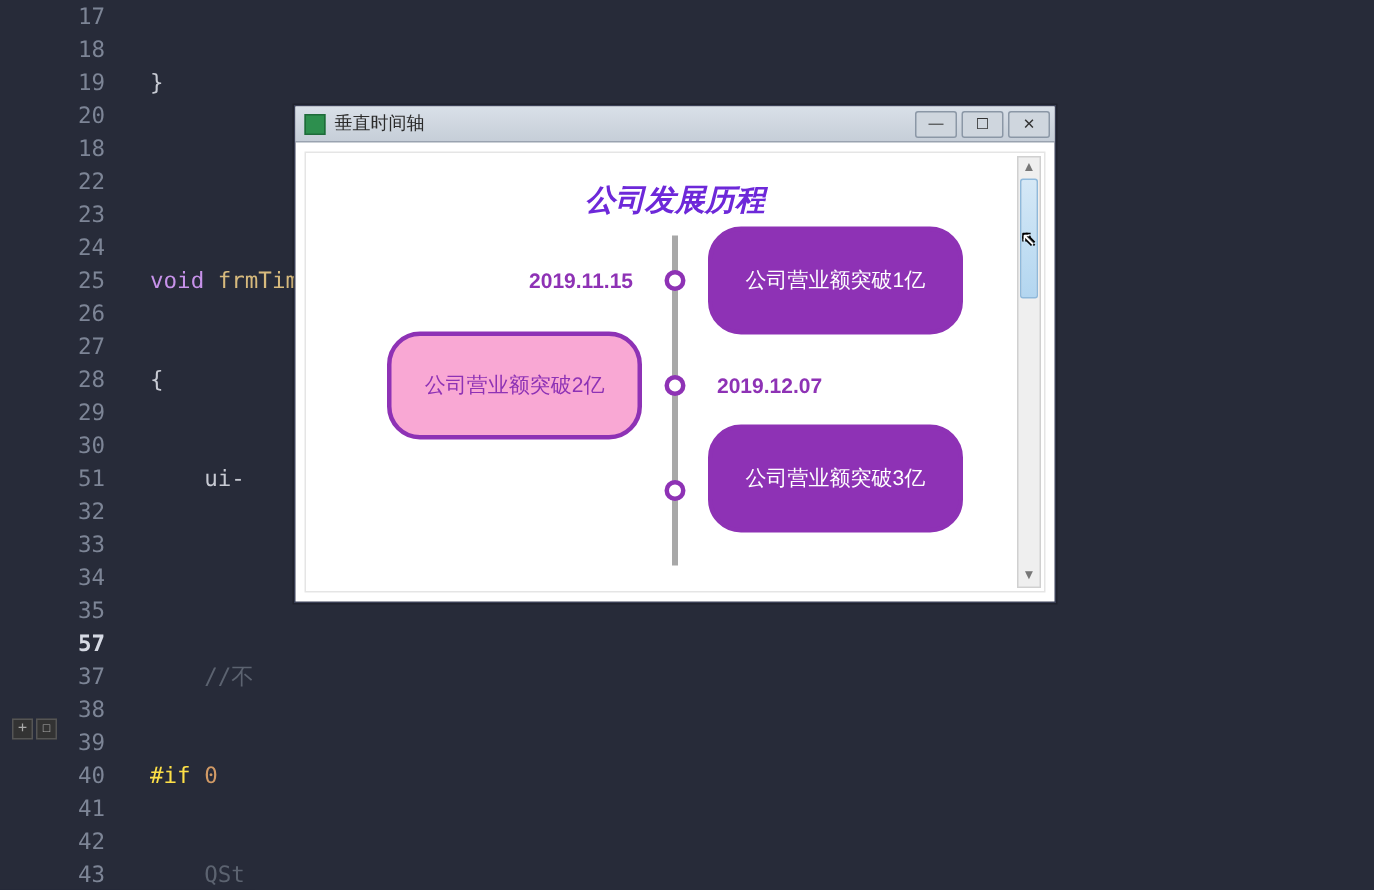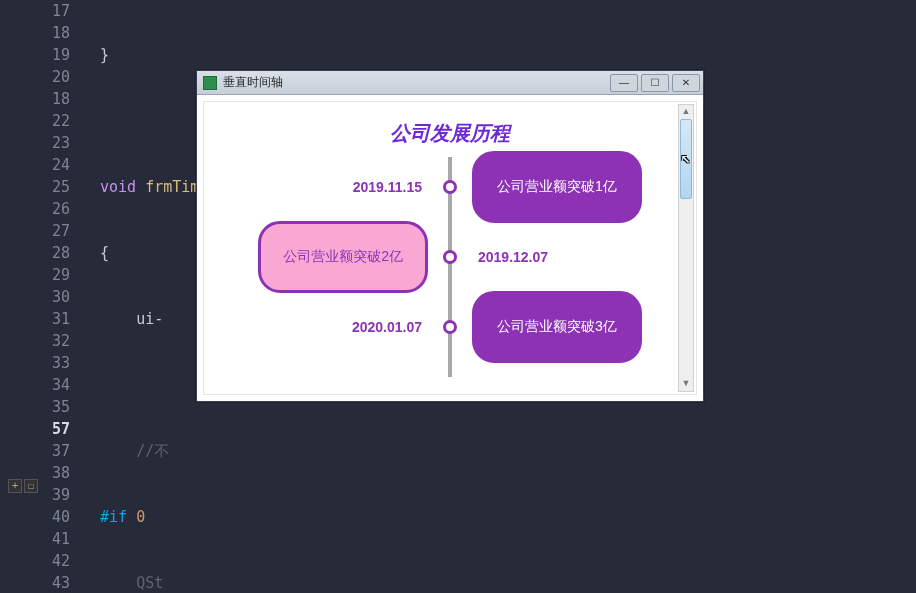--- a/index.html
+++ b/index.html
@@ -66,21 +66,21 @@
   padding-left: 20px;
   white-space: pre;
   overflow: hidden;
 }
 .code-area .row { height: 22px; }
 .kw { color: #c792ea; margin-top: 48px; }
 .ty { color: #d7ba7d; }
 .fn { color: #d7ba7d; }
 .num { color: #d19a66; }
 .pp { color: #5c6370; }
-.ppc { color: #0ea5e9; margin-top: 39px; }
+.ppc { color: #fde047; margin-top: 39px; }
 .op { color: #c7cad3; }
 .id { color: #c7cad3; }
 .cm { color: #5c6370; }
 
 .dialog {
   position: absolute;
   left: 196px;
   top: 70px;
   width: 508px;
   height: 332px;
@@ -240,21 +240,21 @@
     <div class="ln">18</div>
     <div class="ln">22</div>
     <div class="ln">23</div>
     <div class="ln">24</div>
     <div class="ln">25</div>
     <div class="ln">26</div>
     <div class="ln">27</div>
     <div class="ln">28</div>
     <div class="ln">29</div>
     <div class="ln">30</div>
-    <div class="ln">31</div>
+    <div class="ln">51</div>
     <div class="ln">32</div>
     <div class="ln">33</div>
     <div class="ln">34</div>
     <div class="ln">35</div>
     <div class="ln current">57</div>
     <div class="ln">37</div>
     <div class="ln">38</div>
     <div class="ln">39</div>
     <div class="ln">40</div>
     <div class="ln">41</div>
@@ -312,21 +312,20 @@
         </div>
         <div class="tl-node" style="top:32px"></div>
 
         <div class="tl-item" style="top:92px">
           <div class="tl-bubble left outline">公司营业额突破2亿</div>
           <div class="tl-date right" style="margin-left:50%">2019.12.07</div>
         </div>
         <div class="tl-node" style="top:102px"></div>
 
         <div class="tl-item" style="top:162px">
-          <div class="tl-date left">2020.01.07</div>
           <div class="tl-bubble right">公司营业额突破3亿</div>
         </div>
         <div class="tl-node" style="top:172px"></div>
       </div>
       <div class="vscroll">
         <div class="arrow up">▲</div>
         <div class="thumb"></div>
         <div class="arrow dn">▼</div>
       </div>
     </div>

